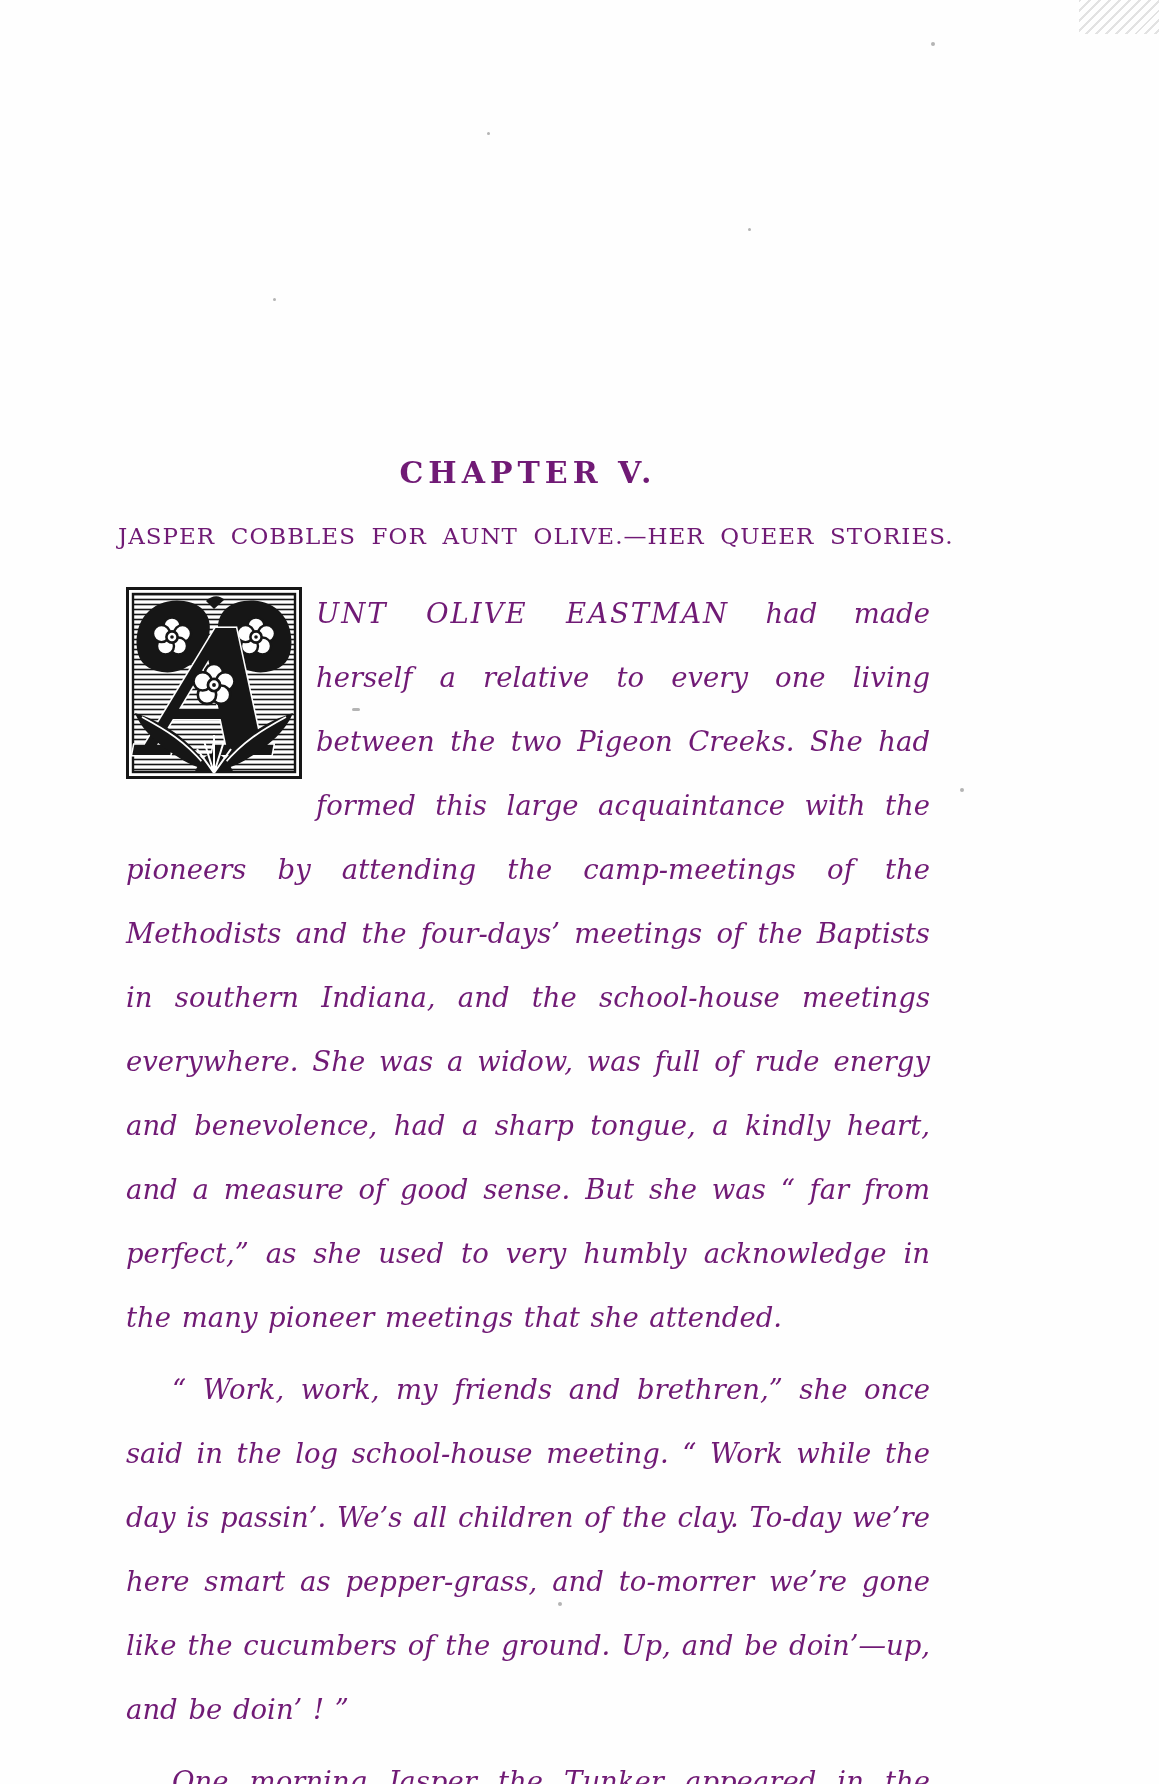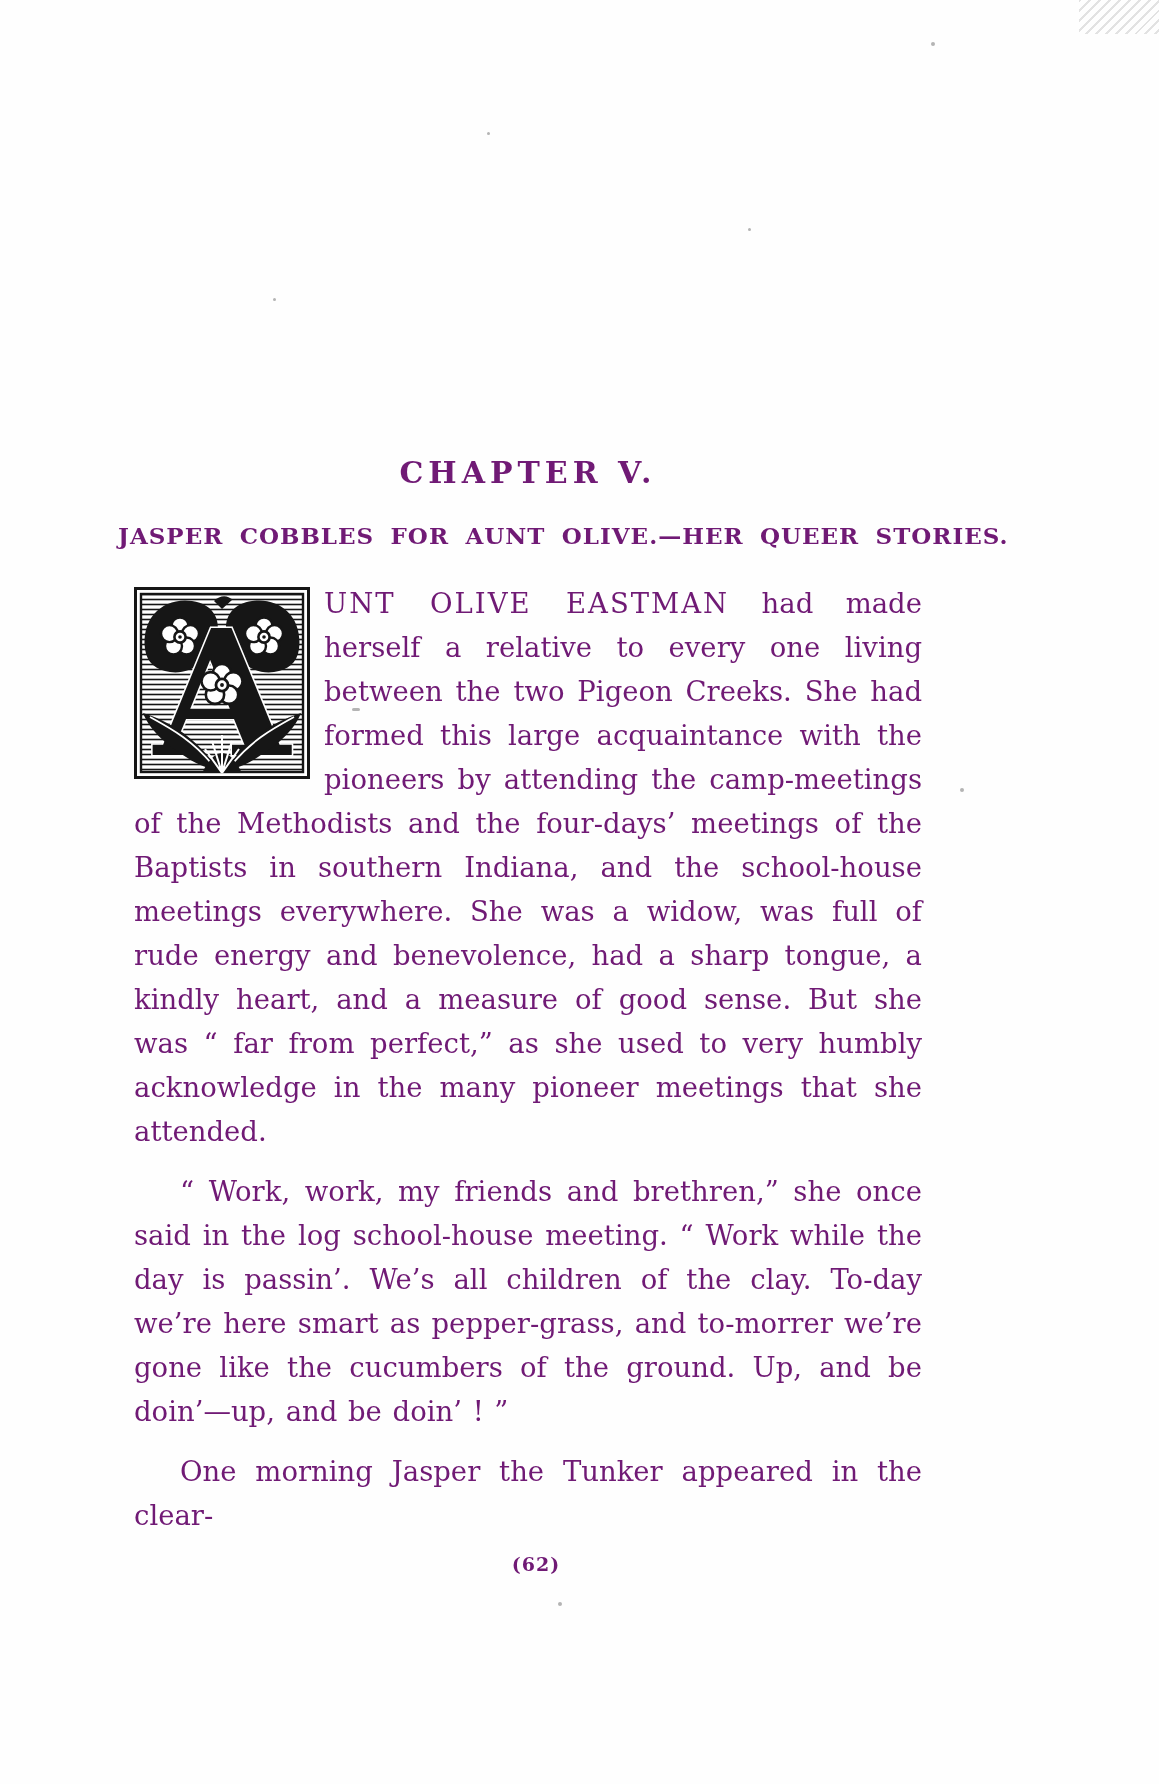--- a/index.html
+++ b/index.html
@@ -22,31 +22,32 @@
     font-size:30px;
     line-height:36px;
     font-weight:bold;
     letter-spacing:5px;
   }
   .subtitle{
     margin:0 0 30px 0;
     text-align:center;
     font-size:23px;
     line-height:30px;
-    font-weight:bold;
+    font-weight:normal;
     letter-spacing:1px;
     word-spacing:0.32em;
     white-space:nowrap;
   }
   .body-text p{
-    margin:16px;
+    margin:8px;
     font-size:27.5px;
-    line-height:44px;
+    line-height:64px;
     text-align:justify;
     word-spacing:0.07em;
+    font-style:italic;
   }
   .body-text p.indent{ text-indent:46px; }
   .body-text p.stretch{ text-align-last:justify; }
   .lead{ letter-spacing:2px; }
   .dropcap-box{
     float:left;
     width:176px;height:192px;
     margin:6px 14px 6px 0;
   }
   .dropcap-box svg{ display:block; }

